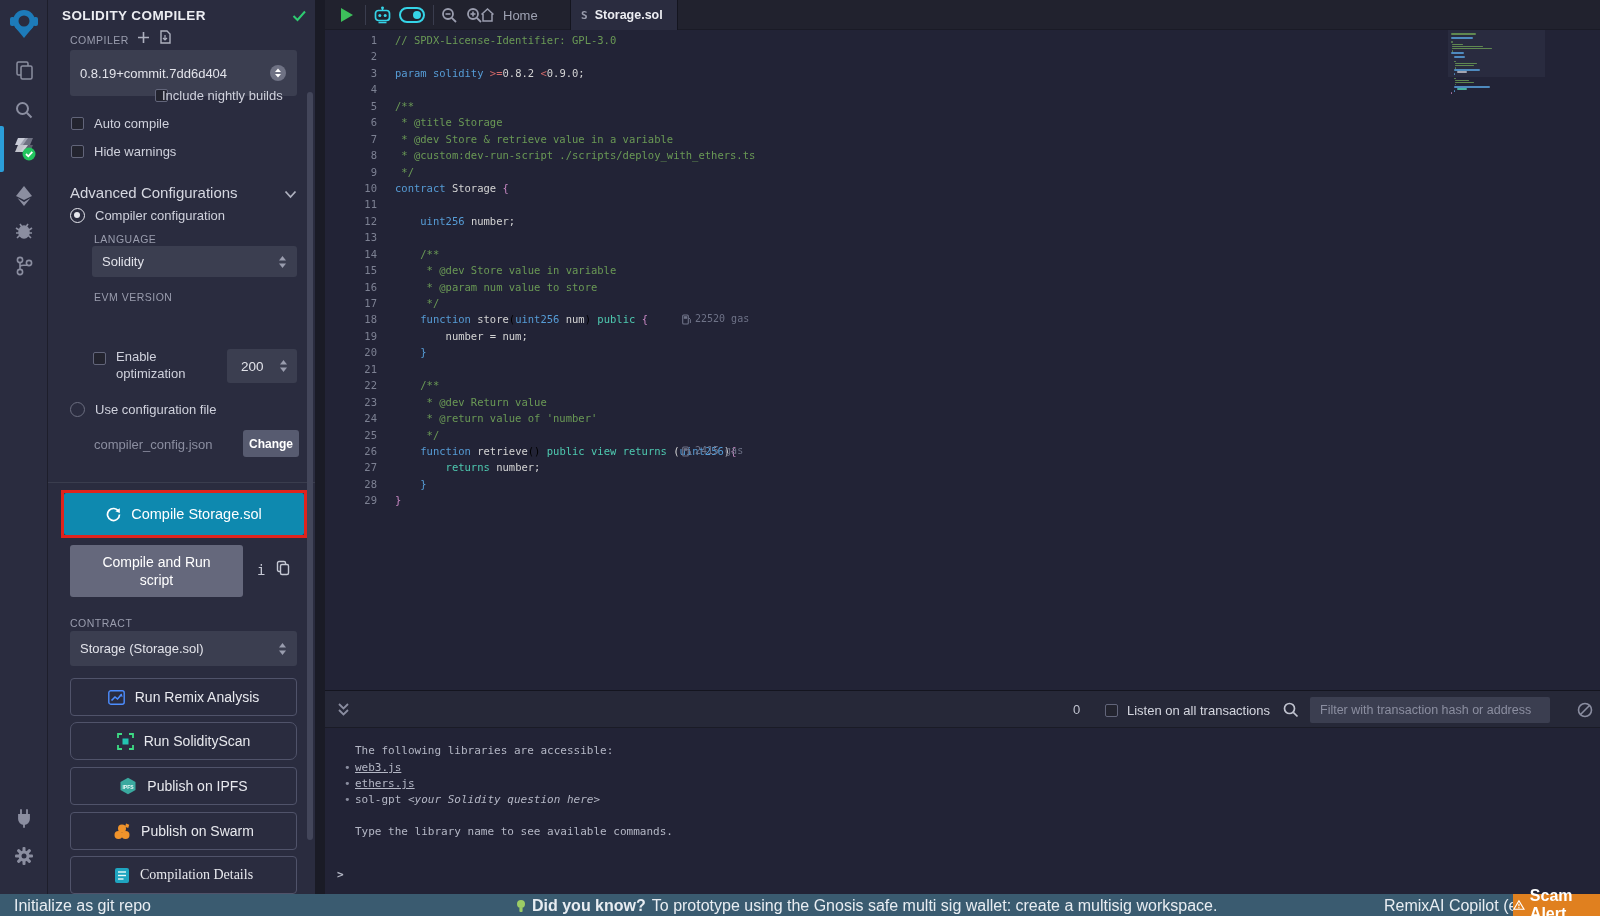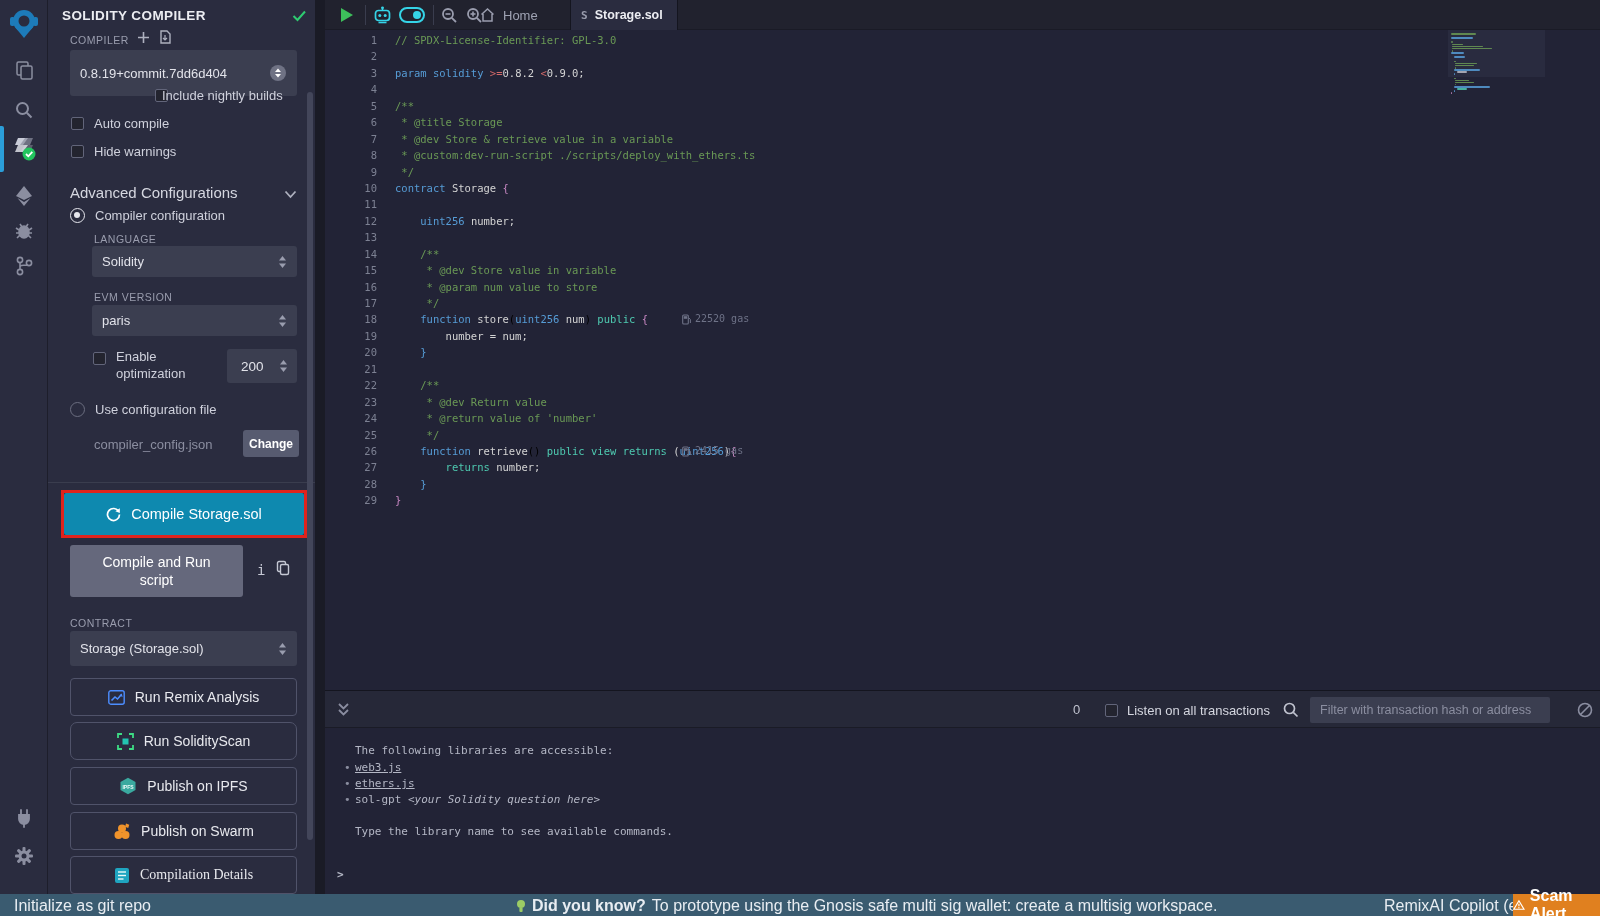--- a/index.html
+++ b/index.html
@@ -244,27 +244,20 @@
     <div class="sp-label" style="left:46px;top:233px;">LANGUAGE</div>
     <div class="select" style="left:44px;top:246px;width:205px;height:31px;">
       <span>Solidity</span>
       <svg width="9" height="14" viewBox="0 0 9 14">
         <polygon points="4.5,1 8,5.5 1,5.5" fill="#9a9dae"></polygon>
           <polygon points="4.5,13 8,8.5 1,8.5" fill="#9a9dae"></polygon>
       </svg>
     </div>
 
     <div class="sp-label" style="left:46px;top:291px;">EVM VERSION</div>
-    <div class="select" style="left:44px;top:305px;width:205px;height:31px;">
-      <span>paris</span>
-      <svg width="9" height="14" viewBox="0 0 9 14">
-        <polygon points="4.5,1 8,5.5 1,5.5" fill="#9a9dae"></polygon>
-          <polygon points="4.5,13 8,8.5 1,8.5" fill="#9a9dae"></polygon>
-      </svg>
-    </div>
 
     <div class="cb" style="left:45px;top:352px;"></div>
     <div class="cb-label" style="left:68px;top:348px;width:92px;line-height:17px;">Enable optimization</div>
     <div id="opt-runs">
       <span>200</span>
       <svg width="9" height="14" viewBox="0 0 9 14">
         <polygon points="4.5,1 8,5.5 1,5.5" fill="#9a9dae"></polygon>
           <polygon points="4.5,13 8,8.5 1,8.5" fill="#9a9dae"></polygon>
       </svg>
     </div>

